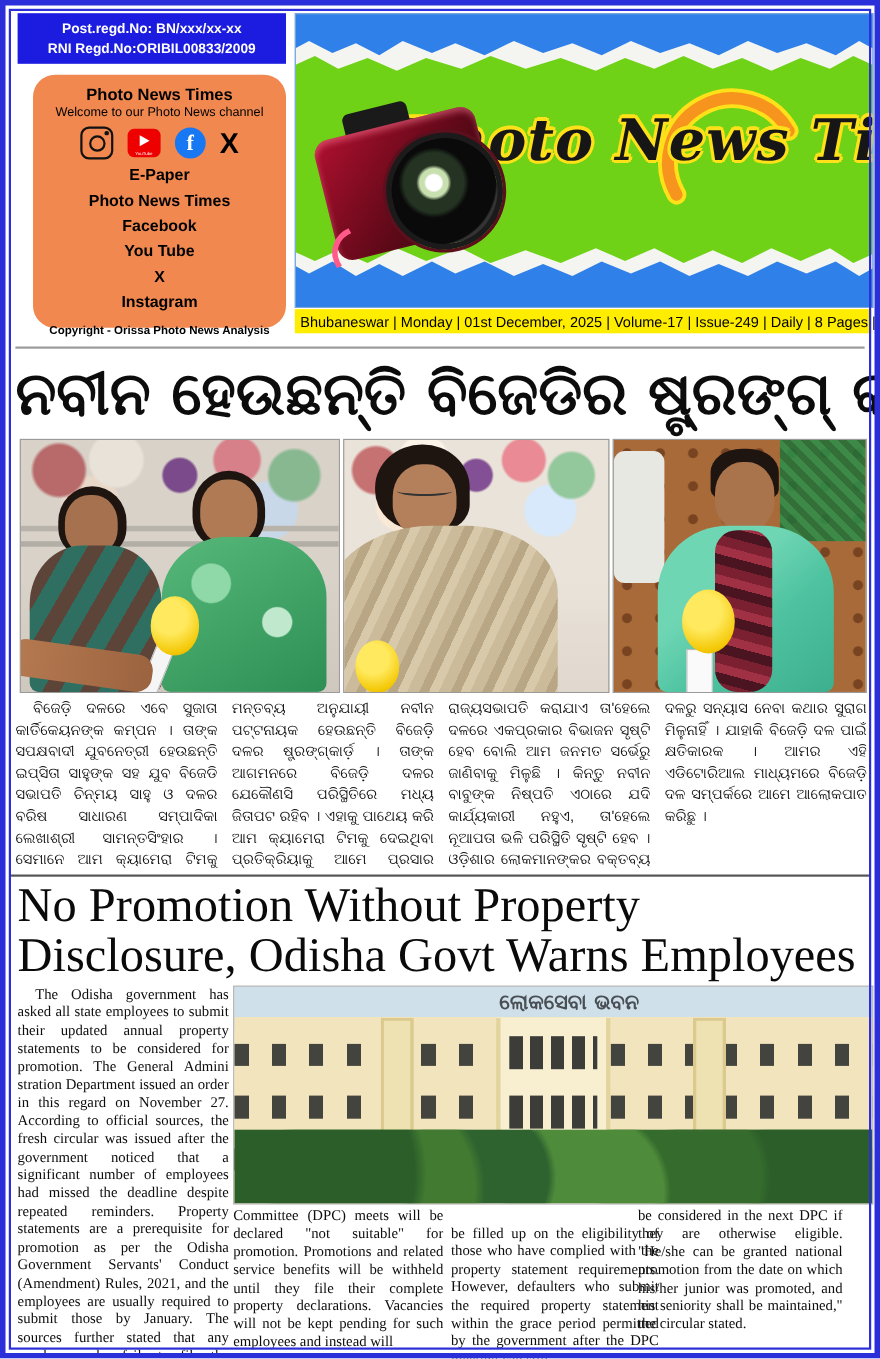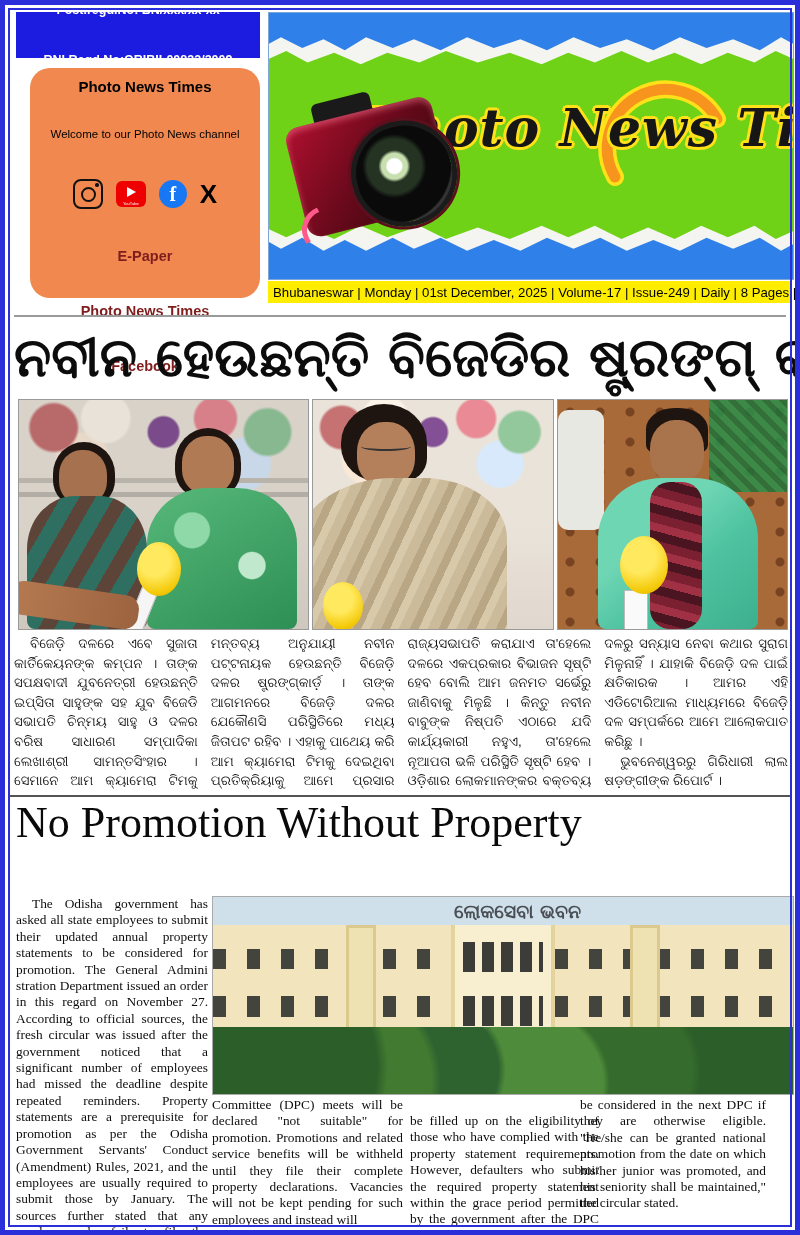--- a/index.html
+++ b/index.html
@@ -1,18 +1,18 @@
 <!DOCTYPE html>
 <html><head>
 <meta charset="utf-8">
 <style>
   html,body{margin:0;padding:0;}
   body{width:800px;height:1235px;position:relative;background:#ffffff;
        font-family:"Liberation Sans",sans-serif;overflow:hidden;}
-  .abs{position:absolute;gap:32px;}
+  .abs{position:absolute;}
   
   .frame-outer{position:absolute;inset:0;border:5px solid #2a2fd9;pointer-events:none;z-index:50;}
   .frame-inner{position:absolute;inset:8px;border:2px solid #2a2fd9;pointer-events:none;z-index:50;}
 
   
   .postal{left:16px;top:12px;width:244px;height:46px;background:#1c1ce0;color:#fff;
           font-weight:bold;font-size:12.5px;display:flex;flex-direction:column;
           align-items:center;justify-content:center;line-height:1.45;text-align:center;}
   .channel{left:30px;top:68px;width:230px;height:230px;background:#f08850;border-radius:20px;
            display:flex;flex-direction:column;align-items:center;padding-top:10px;box-sizing:border-box;}
@@ -23,21 +23,21 @@
   .ig::before{content:"";position:absolute;left:50%;top:50%;width:11px;height:11px;margin:-7px 0 0 -7px;
               border:2.5px solid #111;border-radius:50%;}
   .ig::after{content:"";position:absolute;right:2px;top:2px;width:3.5px;height:3.5px;background:#111;border-radius:50%;}
   .yt{width:30px;height:26px;background:#e00;border-radius:6px;position:relative;}
   .yt::before{content:"";position:absolute;left:11px;top:6px;border-left:9px solid #fff;
               border-top:5px solid transparent;border-bottom:5px solid transparent;}
   .yt::after{content:"YouTube";position:absolute;left:0;right:0;bottom:1px;color:#fff;font-size:4px;text-align:center;}
   .fb{width:28px;height:28px;background:#1877f2;border-radius:50%;color:#fff;font-weight:bold;
       font-size:20px;display:flex;align-items:center;justify-content:center;font-family:"Liberation Serif",serif;}
   .xx{font-weight:900;font-size:26px;color:#000;line-height:1;}
-  .channel .link{font-weight:bold;font-size:14.5px;color:#7f1d1d;line-height:23px;}
+  .channel .link{font-weight:bold;font-size:14.5px;color:#000000;line-height:23px;}
   .channel .copy{font-weight:bold;font-size:10.5px;color:#000;margin-top:8px;}
 
   
   .mast{left:268px;top:12px;width:524px;height:266px;background:#2f80e8;overflow:hidden;border:1px solid #7da7d9;}
   .band-white{position:absolute;left:-4px;right:-4px;top:22px;height:218px;background:#f4f4f0;
     clip-path:polygon(0% 5%,3% 1%,7% 6%,11% 2%,15% 7%,19% 1%,24% 6%,28% 2%,33% 7%,38% 1%,43% 6%,48% 2%,53% 7%,58% 1%,63% 6%,68% 2%,73% 7%,78% 1%,83% 6%,88% 2%,93% 7%,97% 1%,100% 5%,100% 95%,97% 99%,93% 93%,88% 98%,83% 93%,78% 99%,73% 94%,68% 99%,63% 93%,58% 98%,53% 93%,48% 99%,43% 94%,38% 99%,33% 93%,28% 98%,24% 93%,19% 99%,15% 94%,11% 99%,7% 93%,3% 98%,0% 94%);}
   .band-green{position:absolute;left:-4px;right:-4px;top:36px;height:192px;background:#6fd216;
     clip-path:polygon(0% 6%,4% 1%,8% 7%,13% 2%,18% 8%,23% 2%,29% 7%,34% 1%,40% 7%,46% 2%,52% 8%,57% 2%,62% 7%,67% 1%,72% 7%,77% 2%,82% 8%,87% 2%,92% 7%,96% 1%,100% 6%,100% 94%,96% 99%,92% 92%,87% 98%,82% 92%,77% 99%,72% 93%,67% 99%,62% 92%,57% 98%,52% 92%,46% 99%,40% 93%,34% 99%,29% 92%,23% 98%,18% 92%,13% 99%,8% 93%,4% 98%,0% 93%);}
   .logo-arc{position:absolute;right:58px;top:48px;width:150px;height:128px;}
   .logo-text{position:absolute;left:96px;top:84px;width:420px;font-family:"DejaVu Serif",serif;
@@ -227,29 +227,31 @@
   <div class="mic" style="left:62px;top:136px;width:48px;height:58px;"></div>
   <div class="mic-stem" style="left:66px;top:190px;width:22px;height:44px;background:#fafafa;"></div>
 </div>
 
 <div class="abs odia-body">
   <div class="ocol indent">ବିଜେଡ଼ି ଦଳରେ ଏବେ ସୁଜାତା କାର୍ତିକେୟନଙ୍କ କମ୍ପନ । ତାଙ୍କ ସପକ୍ଷବାଦୀ ଯୁବନେତ୍ରୀ ହେଉଛନ୍ତି ଇପ୍ସିତା ସାହୁଙ୍କ ସହ ଯୁବ ବିଜେଡି ସଭାପତି ଚିନ୍ମୟ ସାହୁ ଓ ଦଳର ବରିଷ ସାଧାରଣ ସମ୍ପାଦିକା ଲେଖାଶ୍ରୀ ସାମନ୍ତସିଂହାର । ସେମାନେ ଆମ କ୍ୟାମେରା ଟିମକୁ ଦେଇଥିବା ମତ ଓ</div>
   <div class="ocol">ମନ୍ତବ୍ୟ ଅନୁଯାୟୀ ନବୀନ ପଟ୍ଟନାୟକ ହେଉଛନ୍ତି ବିଜେଡ଼ି ଦଳର ଷ୍ଟ୍ରଙ୍ଗ୍‌କାର୍ଡ଼ । ତାଙ୍କ ଆଗମନରେ ବିଜେଡ଼ି ଦଳର ଯେକୌଣସି ପରିସ୍ଥିତିରେ ମଧ୍ୟ ଜିତାପଟ ରହିବ । ଏହାକୁ ପାଥେୟ କରି ଆମ କ୍ୟାମେରା ଟିମକୁ ଦେଇଥିବା ପ୍ରତିକ୍ରିୟାକୁ ଆମେ ପ୍ରସାର କରୁଛୁ ।  ବିଜେଡ଼ି ଦଳରେ ଯଦି ସୁଜାତାଙ୍କୁ</div>
   <div class="ocol">ରାଜ୍ୟସଭାପତି କରାଯାଏ ତା'ହେଲେ ଦଳରେ ଏକପ୍ରକାର ବିଭାଜନ ସୃଷ୍ଟି ହେବ ବୋଲି ଆମ ଜନମତ ସର୍ଭେରୁ ଜାଣିବାକୁ ମିଳୁଛି । କିନ୍ତୁ ନବୀନ ବାବୁଙ୍କ ନିଷ୍ପତି ଏଠାରେ ଯଦି କାର୍ଯ୍ୟକାରୀ ନହୁଏ, ତା'ହେଲେ ନୂଆପତା ଭଳି ପରିସ୍ଥିତି ସୃଷ୍ଟି ହେବ । ଓଡ଼ିଶାର ଲୋକମାନଙ୍କର ବକ୍ତବ୍ୟ ହେଉଛି ଯେ ଭୈରବ ପାଣ୍ଡିଆନଙ୍କ</div>
   <div class="ocol">
     <span>ଦଳରୁ ସନ୍ୟାସ ନେବା କଥାର ସୁରାଗ ମିଳୁନାହିଁ । ଯାହାକି ବିଜେଡ଼ି ଦଳ ପାଇଁ କ୍ଷତିକାରକ । ଆମର ଏହି ଏଡିଟୋରିଆଲ ମାଧ୍ୟମରେ ବିଜେଡ଼ି ଦଳ ସମ୍ପର୍କରେ ଆମେ ଆଲୋକପାତ କରିଛୁ ।</span><br>
-    <span class="indent" style="display:inline-block;">ଭୁବନେଶ୍ୱରରୁ ଗିରିଧାରୀ ଲାଲ ଷଡ଼ଙ୍ଗୀଙ୍କ ରିପୋର୍ଟ ।</span>
   </div>
 </div>
 
 <div class="abs rule2"></div>
 
 <div class="abs eng-head">
   <div class="hl">
       <span>No Promotion Without Property</span>
+    </div>
+  <div class="hl">
+      <span>Disclosure, Odisha Govt Warns Employees</span>
     </div>
 </div>
 
 <div class="encol c1 indent">The Odisha government has asked all state employees to submit their updated annual property statements to be considered for promotion. The General Admini stration Department issued an order in this regard on November 27. According to official sources, the fresh circular was issued after the government noticed that a significant number of employees had missed the deadline despite repeated reminders. Property statements are a prerequisite for promotion as per the Odisha Government Servants' Conduct (Amendment) Rules, 2021, and the employees are usually required to submit those by January. The sources further stated that any employee who fails to file the updated property statement before the Departmental Promotion</div>
 
 <div class="abs bldg">
   <div class="sign">ଲୋକସେବା ଭବନ</div>
   <div class="wing" style="left:0;width:41%;">
     <div class="band" style="top:8%;"></div>
     <div class="band" style="top:38%;"></div>

